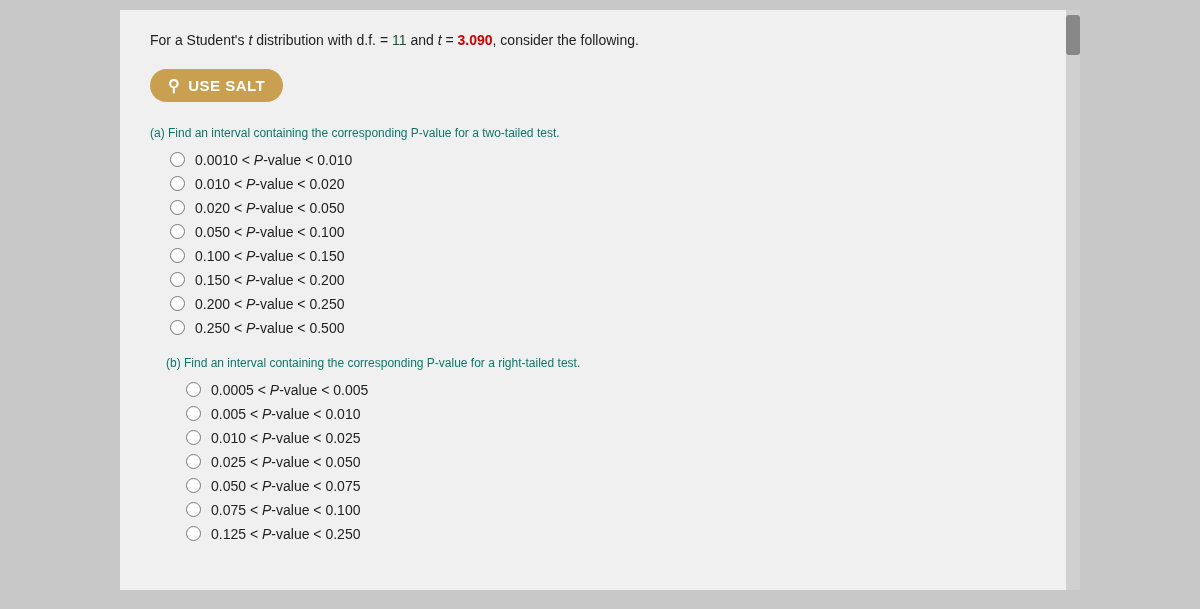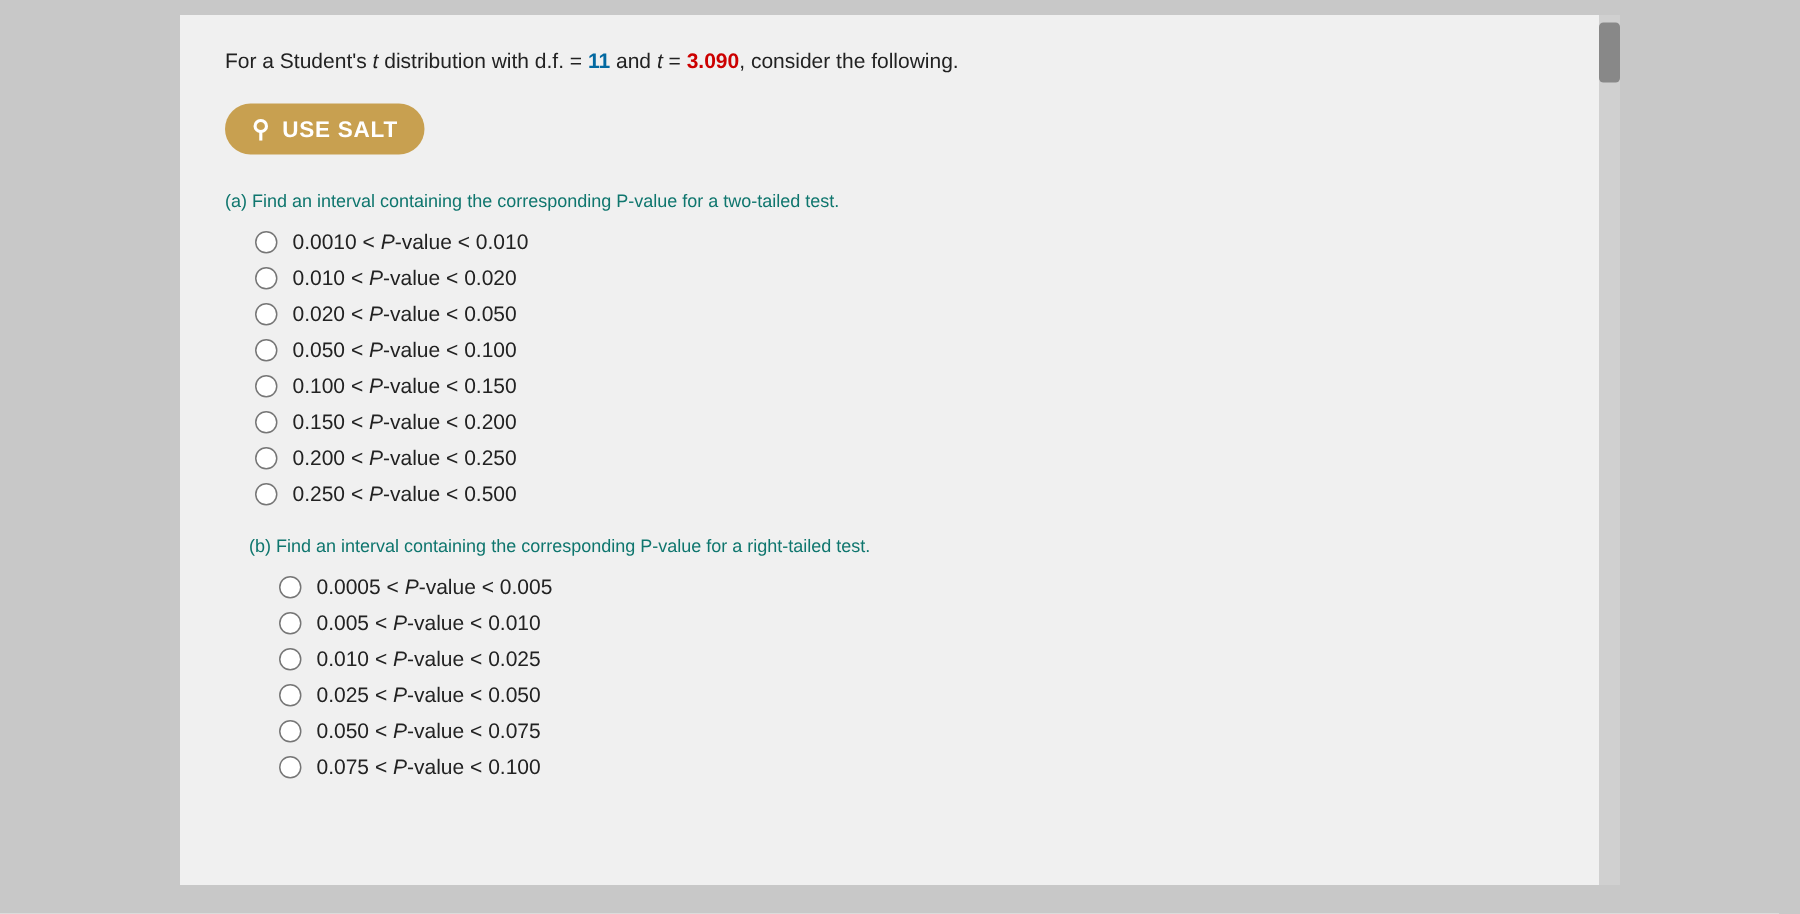--- a/index.html
+++ b/index.html
@@ -27,22 +27,22 @@
     }
 
     .intro-text {
       font-size: 14px;
       color: #222;
       margin-bottom: 18px;
       line-height: 1.5;
     }
 
     .highlight-blue {
-      color: #0369a1;
-      font-weight: bold;
+      color: #14532d;
+      font-weight: normal;
     }
 
     .highlight-red {
       color: #cc0000;
       font-weight: bold;
     }
 
     .use-salt-btn {
       display: inline-flex;
       align-items: center;
@@ -70,21 +70,20 @@
       line-height: 1.5;
     }
 
     .radio-group {
       margin-left: 20px;
       margin-bottom: 18px;
     }
 
     .radio-option {
       display: flex;
-      align-items: center;
       margin-bottom: 8px;
       font-size: 14px;
       color: #222;
     }
 
     .radio-option input[type="radio"] {
       margin-right: 10px;
       width: 15px;
       height: 15px;
       accent-color: #555;
@@ -198,20 +197,24 @@
           <span>0.025 &lt; <em>P</em>-value &lt; 0.050</span>
         </div>
         <div class="radio-option">
           <input type="radio" name="section_b" style="">
           <span>0.050 &lt; <em>P</em>-value &lt; 0.075</span>
         </div>
         <div class="radio-option">
           <input type="radio" name="section_b" style="">
           <span>0.075 &lt; <em>P</em>-value &lt; 0.100</span>
         </div>
+        <div class="radio-option">
+          <input type="radio" name="section_b" style="">
+          <span>0.125 &lt; <em>P</em>-value &lt; 0.250</span>
+        </div>
       </div>
     </div>
 
   </div>
 
   <div class="scrollbar-track">
     <div class="scrollbar-thumb"></div>
   </div>
 </div>
 

